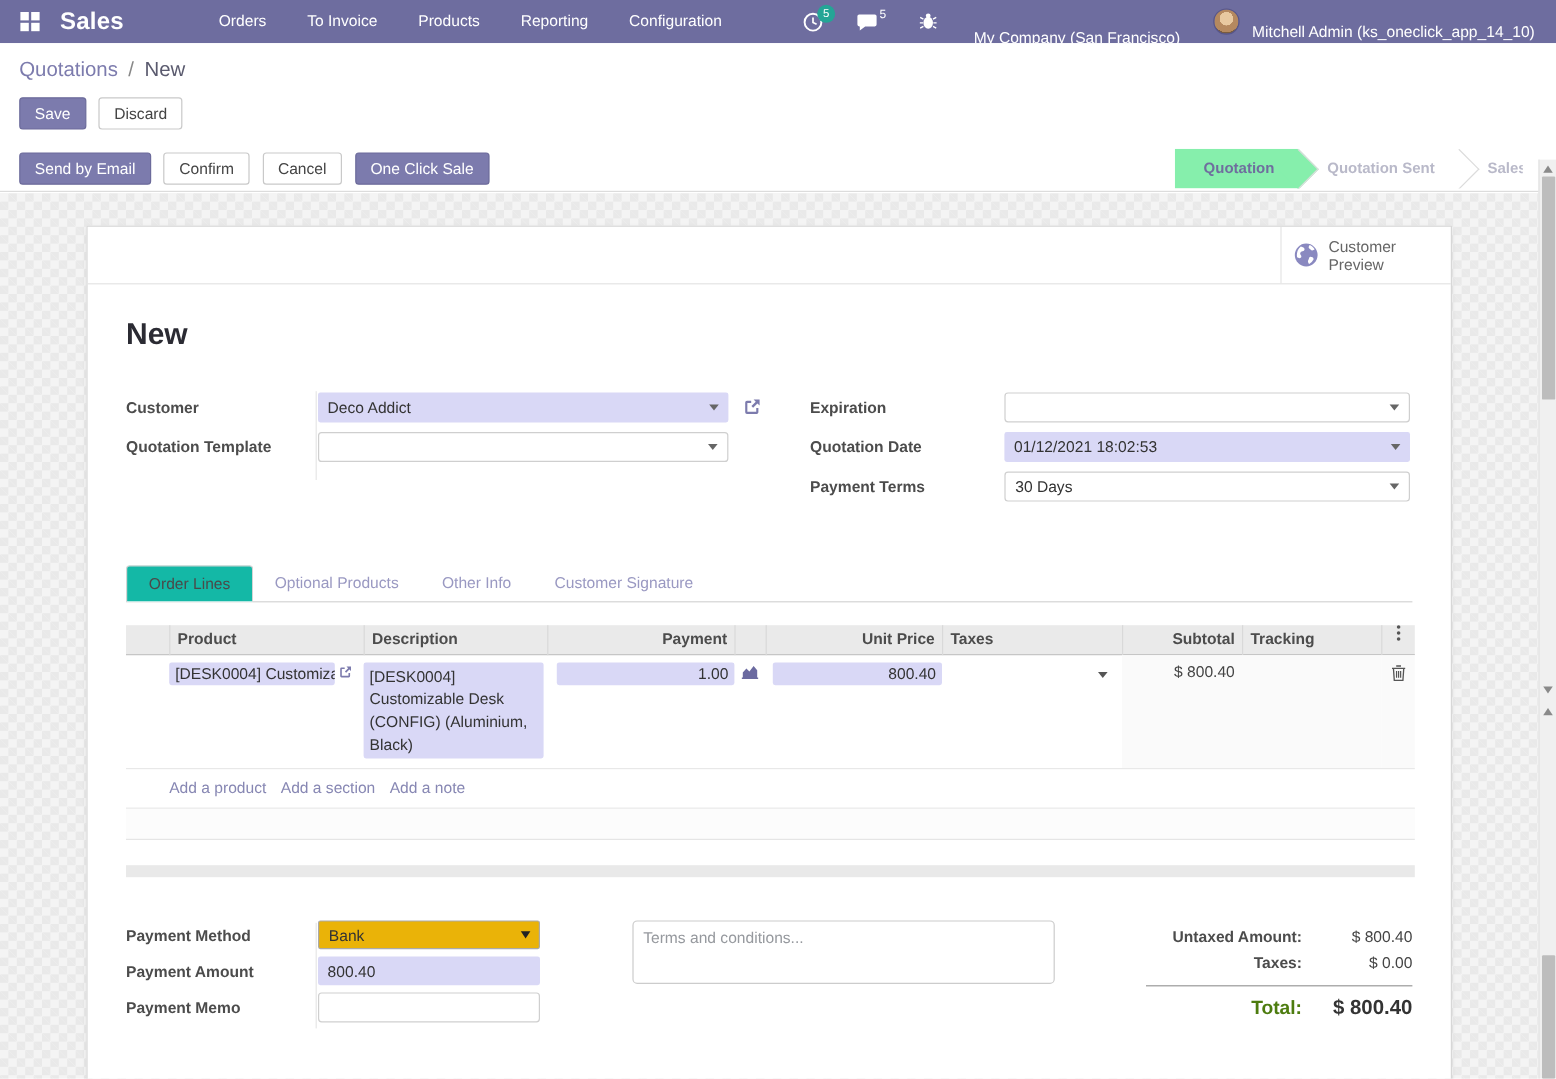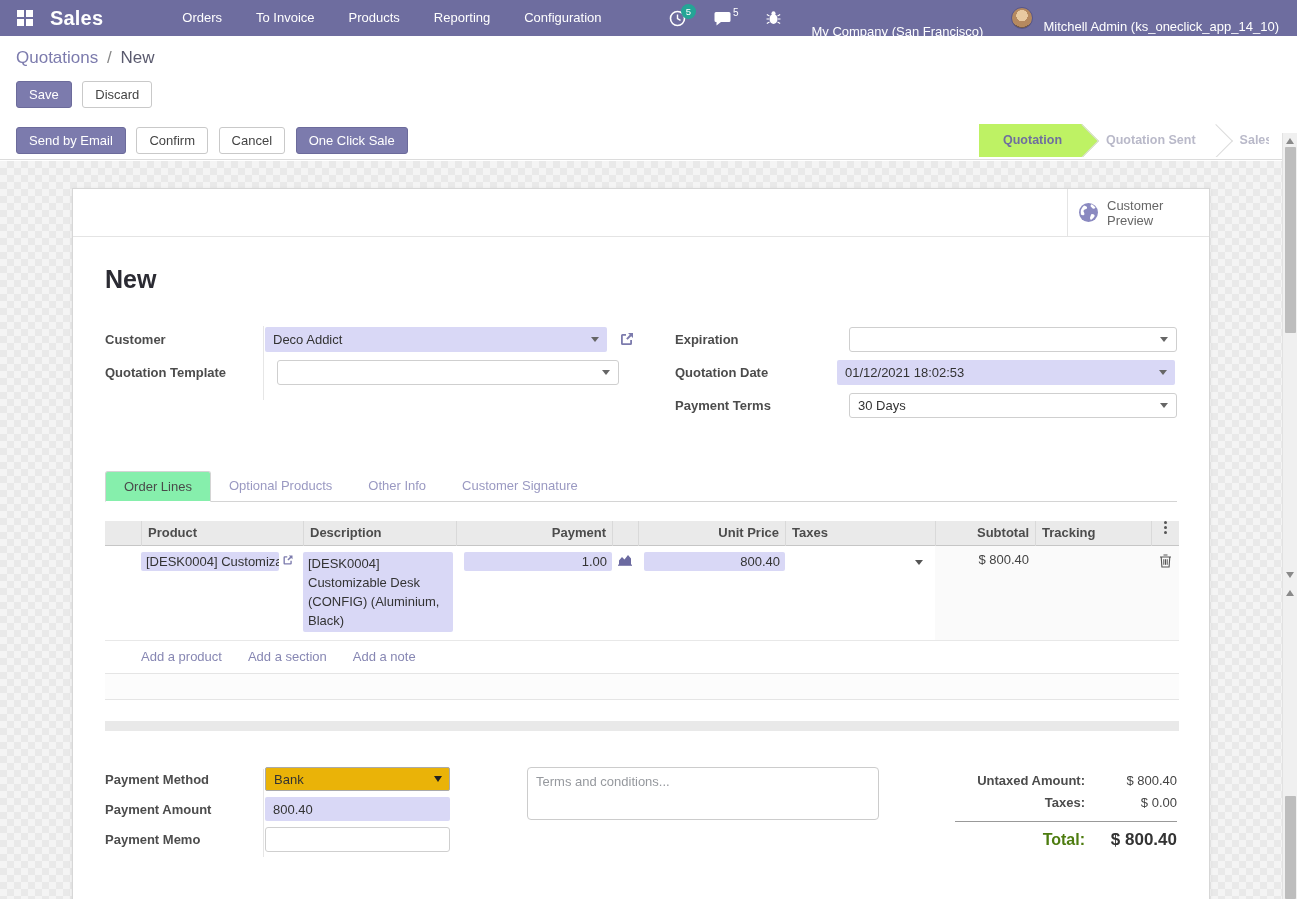--- a/index.html
+++ b/index.html
@@ -32,21 +32,21 @@
   .btn { display:inline-block; font-size:13px; padding:5px 12px; border-radius:3px; border:1px solid #c9c9c9; background:#fff; color:#444; cursor:pointer; margin-right:7px; }
   .btn-primary { background:#7c7bad; border-color:#6c6b9b; color:#fff; }
   .cp-buttons { margin-bottom:13px; }
 
   
   .statusbar { background:#fff; border-bottom:1px solid #dcdcdc; display:flex; align-items:center; justify-content:space-between; padding:5px 0 5px 16px; height:39px; }
   .sb-left .btn { margin-right:7px; }
   .states { display:flex; height:33px; overflow:hidden; margin-right:28px; width:290px; }
   .state { position:relative; padding:0 20px 0 24px; line-height:33px; background:#fff; color:#b9b9c9; font-weight:bold; font-size:12.5px; white-space:nowrap; }
   .state::after { content:""; position:absolute; right:-12px; top:5px; width:23px; height:23px; transform:rotate(45deg); background:inherit; border-top:1px solid #dcdcdc; border-right:1px solid #dcdcdc; }
-  .state.active { background:#bef264; color:#6f6e9e; }
+  .state.active { background:#86efac; color:#6f6e9e; }
   .state:nth-child(1){ z-index:3; } .state:nth-child(2){ z-index:2; } .state:nth-child(3){ z-index:1; }
   .state:nth-child(3)::after { display:none; }
 
   
   .content { position:absolute; top:161px; left:0; right:15px; bottom:0; overflow:hidden;
     background-color:#f4f4f4;
     background-image:linear-gradient(45deg,#e9e9e9 25%,transparent 25%,transparent 75%,#e9e9e9 75%),
                      linear-gradient(45deg,#e9e9e9 25%,transparent 25%,transparent 75%,#e9e9e9 75%);
     background-size:14px 14px; background-position:0 0,7px 7px; }
   .sheet { position:absolute; left:72px; top:27px; width:1138px; height:720px; background:#fff; border:1px solid #d7d7d7; box-shadow:0 1px 4px rgba(0,0,0,.08); }
@@ -56,31 +56,31 @@
   .sheet-title { font-size:25px; font-weight:bold; color:#2b2b33; margin-bottom:32px; }
 
   
   .fields { display:flex; }
   .fcol { width:50%; position:relative; }
   .fcol-left::before { content:""; position:absolute; left:158px; top:0; height:74px; width:1px; background:#e6e6e6; }
   .frow { display:flex; align-items:center; margin-bottom:7px; min-height:26px; }
   .flabel { width:160px; font-weight:bold; color:#4c4c4c; font-size:13px; flex:none; }
   .fval { width:342px; height:25px; display:flex; align-items:center; position:relative; padding:0 22px 0 8px; font-size:13px; color:#333; }
   .fval.lavender { background:#d9d8f6; border-radius:2px; }
-  .fval.boxed { border:1px solid #cfcfcf; border-radius:3px; background:#fff;margin-left:12px; }
+  .fval.boxed { border:1px solid #cfcfcf; border-radius:3px; background:#fff; }
   .caret { position:absolute; right:8px; top:50%; margin-top:-2px; width:0; height:0; border-left:4px solid transparent; border-right:4px solid transparent; border-top:5px solid #666; }
   .extlink-after { margin-left:12px; color:#7c7bad; cursor:pointer; display:flex; }
   .fcol-right { padding-left:34px; }
   .fcol-right .flabel { width:162px; }
   .fcol-right .fval { width:338px;align-items:center; }
 
   
   .tabs { margin-top:46px; border-bottom:1px solid #d4d4d4; display:flex; height:31px; }
   .tab { padding:0 18px; line-height:30px; font-size:13px; color:#9a99c2; cursor:pointer; }
-  .tab.active { color:#4a4a4a; background:#86efac; border:1px solid #d4d4d4; border-bottom:1px solid #fff; border-radius:3px 3px 0 0; margin-bottom:-1px; }
+  .tab.active { color:#4a4a4a; background:#14b8a6; border:1px solid #d4d4d4; border-bottom:1px solid #fff; border-radius:3px 3px 0 0; margin-bottom:-1px; }
 
   
   .olist { margin-top:19px; width:1074px; }
   .ol-header { display:flex; background:#eaeaea; border-bottom:1px solid #c6c6c6; height:25px; align-items:center; font-weight:bold; color:#4c4c4c; font-size:13px; }
   .ol-header .cell { border-left:1px solid #d9d9d9; height:25px; line-height:24px; padding:0 6px; }
   .ol-header .cell:first-child { border-left:none; }
   .ol-row { display:flex; border-bottom:1px solid #e8e8e8; padding:6px 0 8px 0; }
   .c-handle { width:36px; flex:none; }
   .c-product { width:162px; flex:none; display:flex; align-items:flex-start; }
   .c-desc { width:153px; flex:none; }
@@ -98,21 +98,21 @@
   .pill-num { display:block; text-align:right; }
   .c-qty .pill-num { margin-left:8px; }
   .c-price .pill-num { margin-left:6px; }
   .row-extlink { color:#7c7bad; margin-left:3px; margin-top:2px; cursor:pointer; }
   .taxes-caret { position:absolute; right:12px; top:8px; width:0; height:0; border-left:4px solid transparent; border-right:4px solid transparent; border-top:5px solid #555; }
   .sub-val { padding-top:2px; color:#444; }
   .trash-icon { cursor:pointer; display:inline-block; margin-top:2px; }
   .dots-icon { display:flex; flex-direction:column; gap:2px; align-items:center; margin:0 auto; cursor:pointer; }
   .dots-icon i { width:3px; height:3px; background:#555; border-radius:50%; }
 
-  .ol-links { display:flex; gap:26px; padding:8px 0 9px 36px; border-bottom:1px solid #e5e5e5; }
+  .ol-links { display:flex; gap:12px; padding:8px 0 9px 36px; border-bottom:1px solid #e5e5e5; }
   .ol-links span { color:#8787b3; cursor:pointer; }
   .ol-empty { height:26px; background:#fcfcfc; border-bottom:1px solid #e5e5e5; }
   .hstrip { height:10px; background:#e9e9e9; margin-top:21px; width:1074px; }
 
   
   .sheet-footer { display:flex; margin-top:36px; }
   .pay-group { width:384px; position:relative; }
   .pay-group::before { content:""; position:absolute; left:158px; top:2px; height:88px; width:1px; background:#e6e6e6; }
   .pay-row { display:flex; align-items:center; margin-bottom:6px; }
   .pay-row .flabel { width:160px; }

